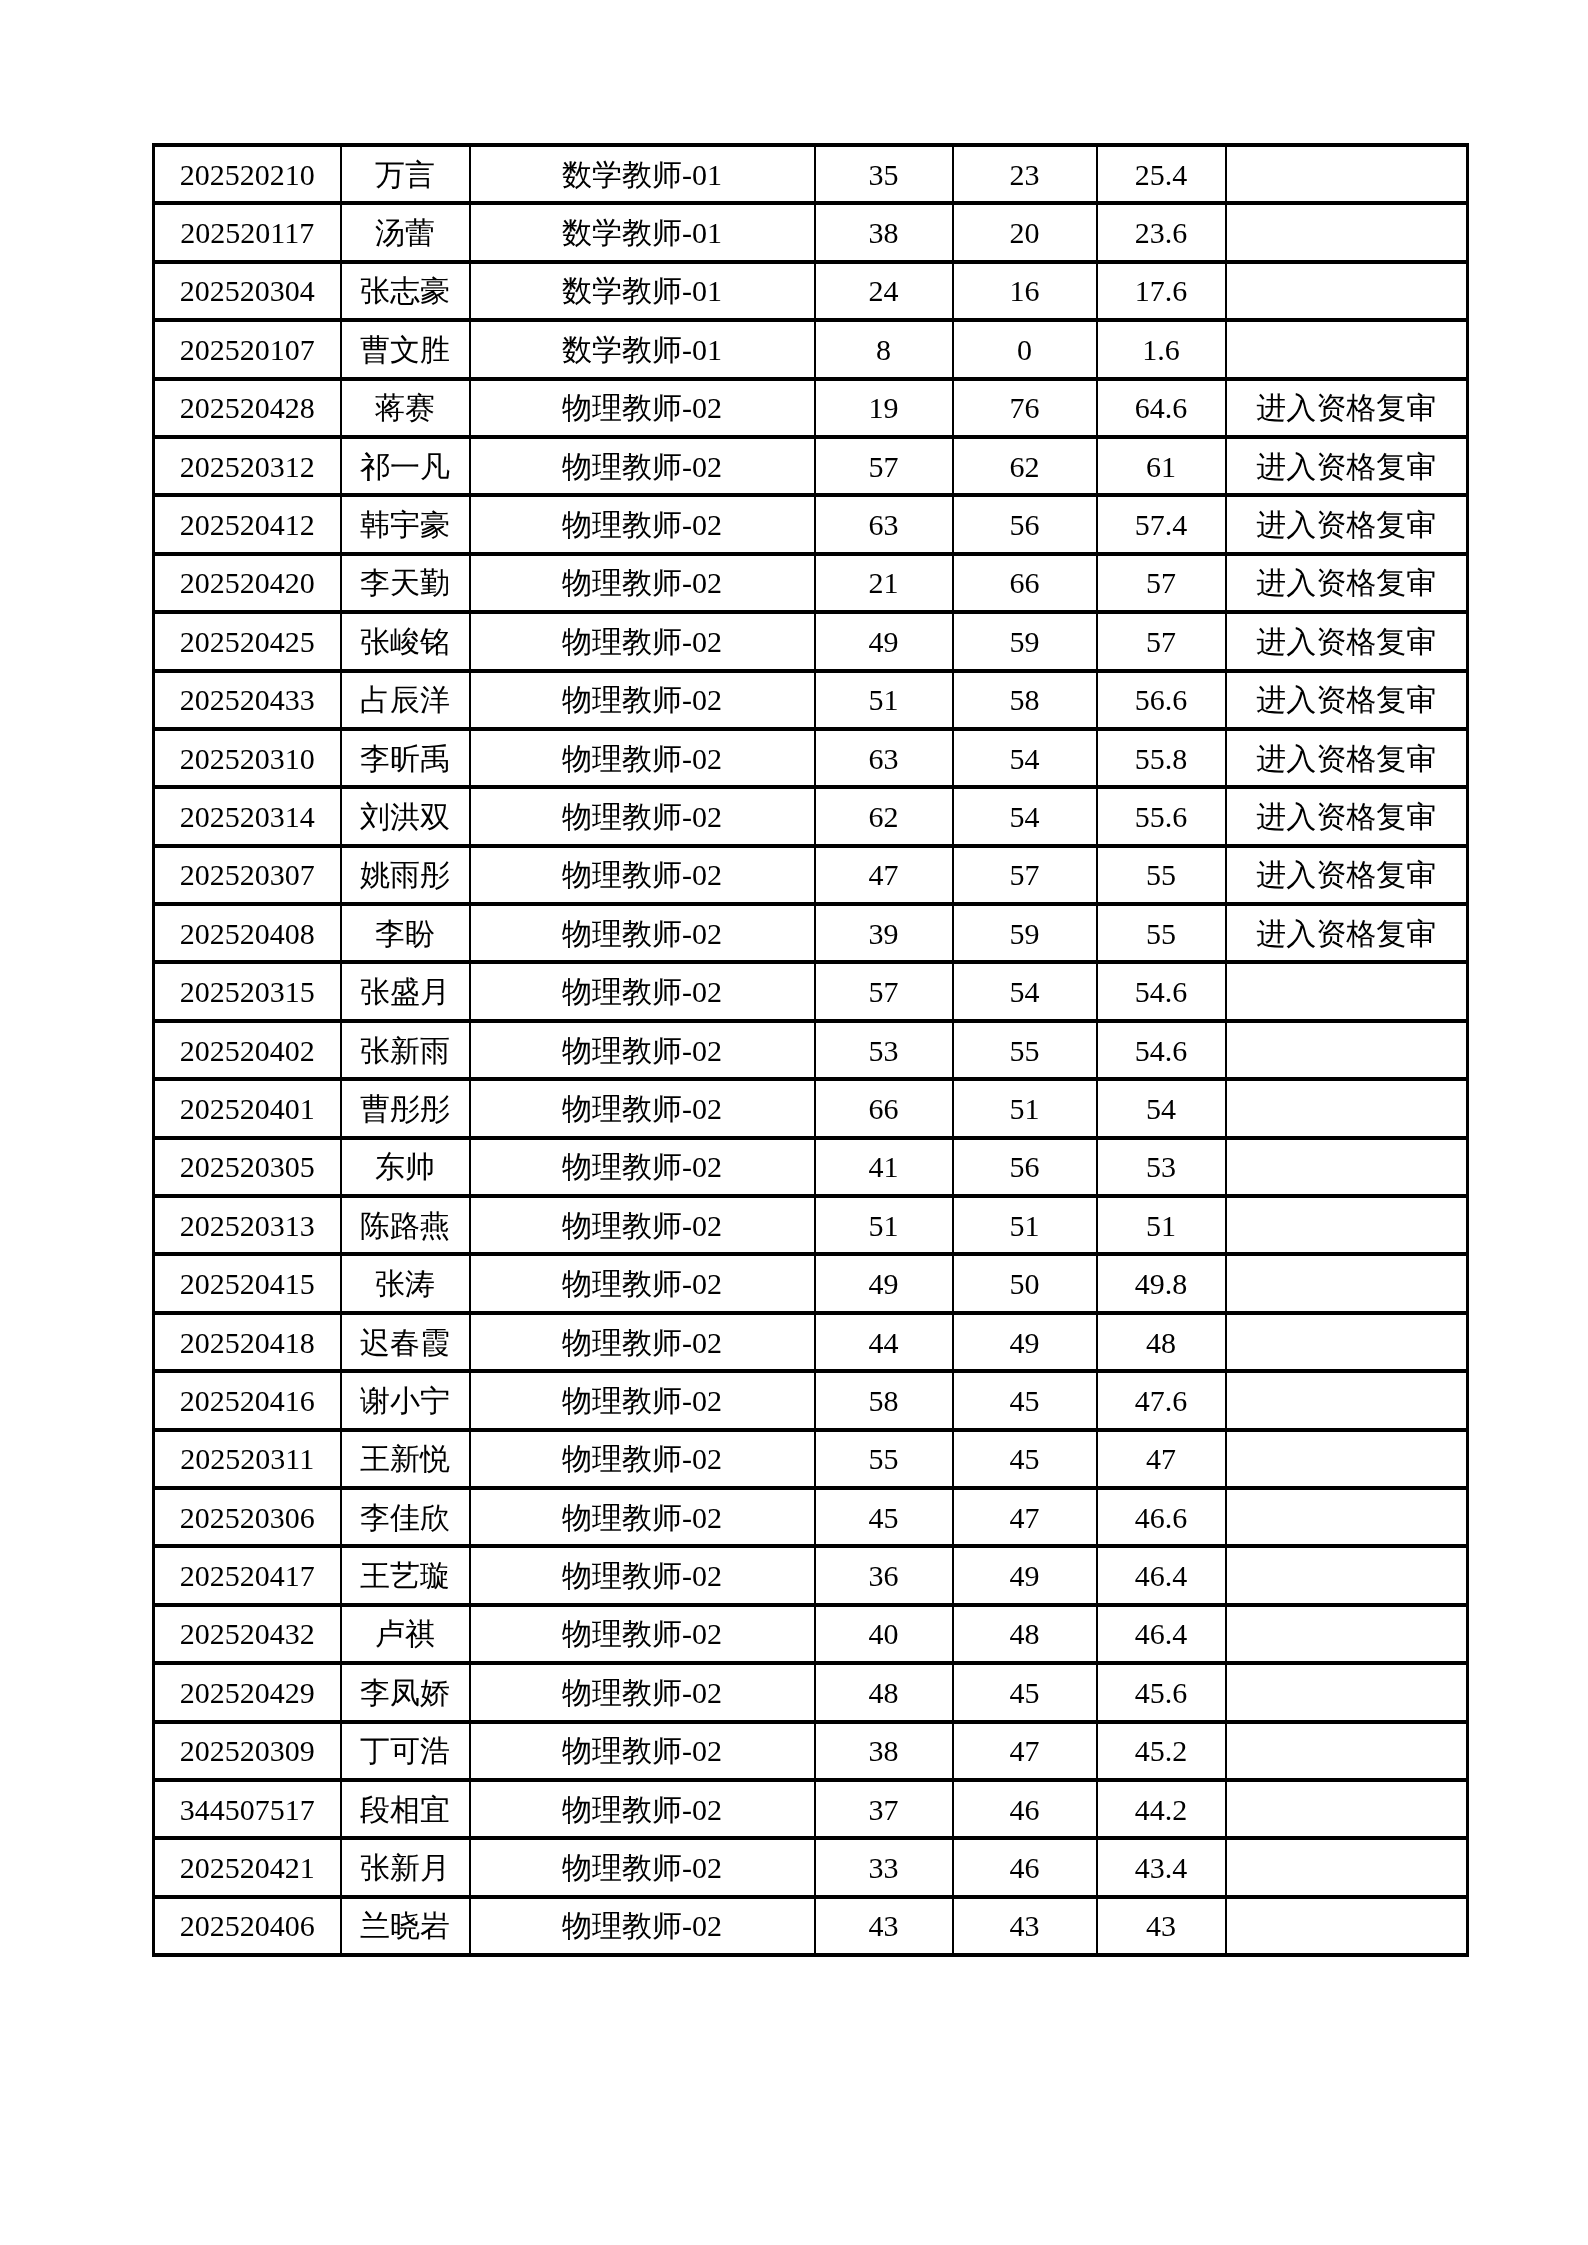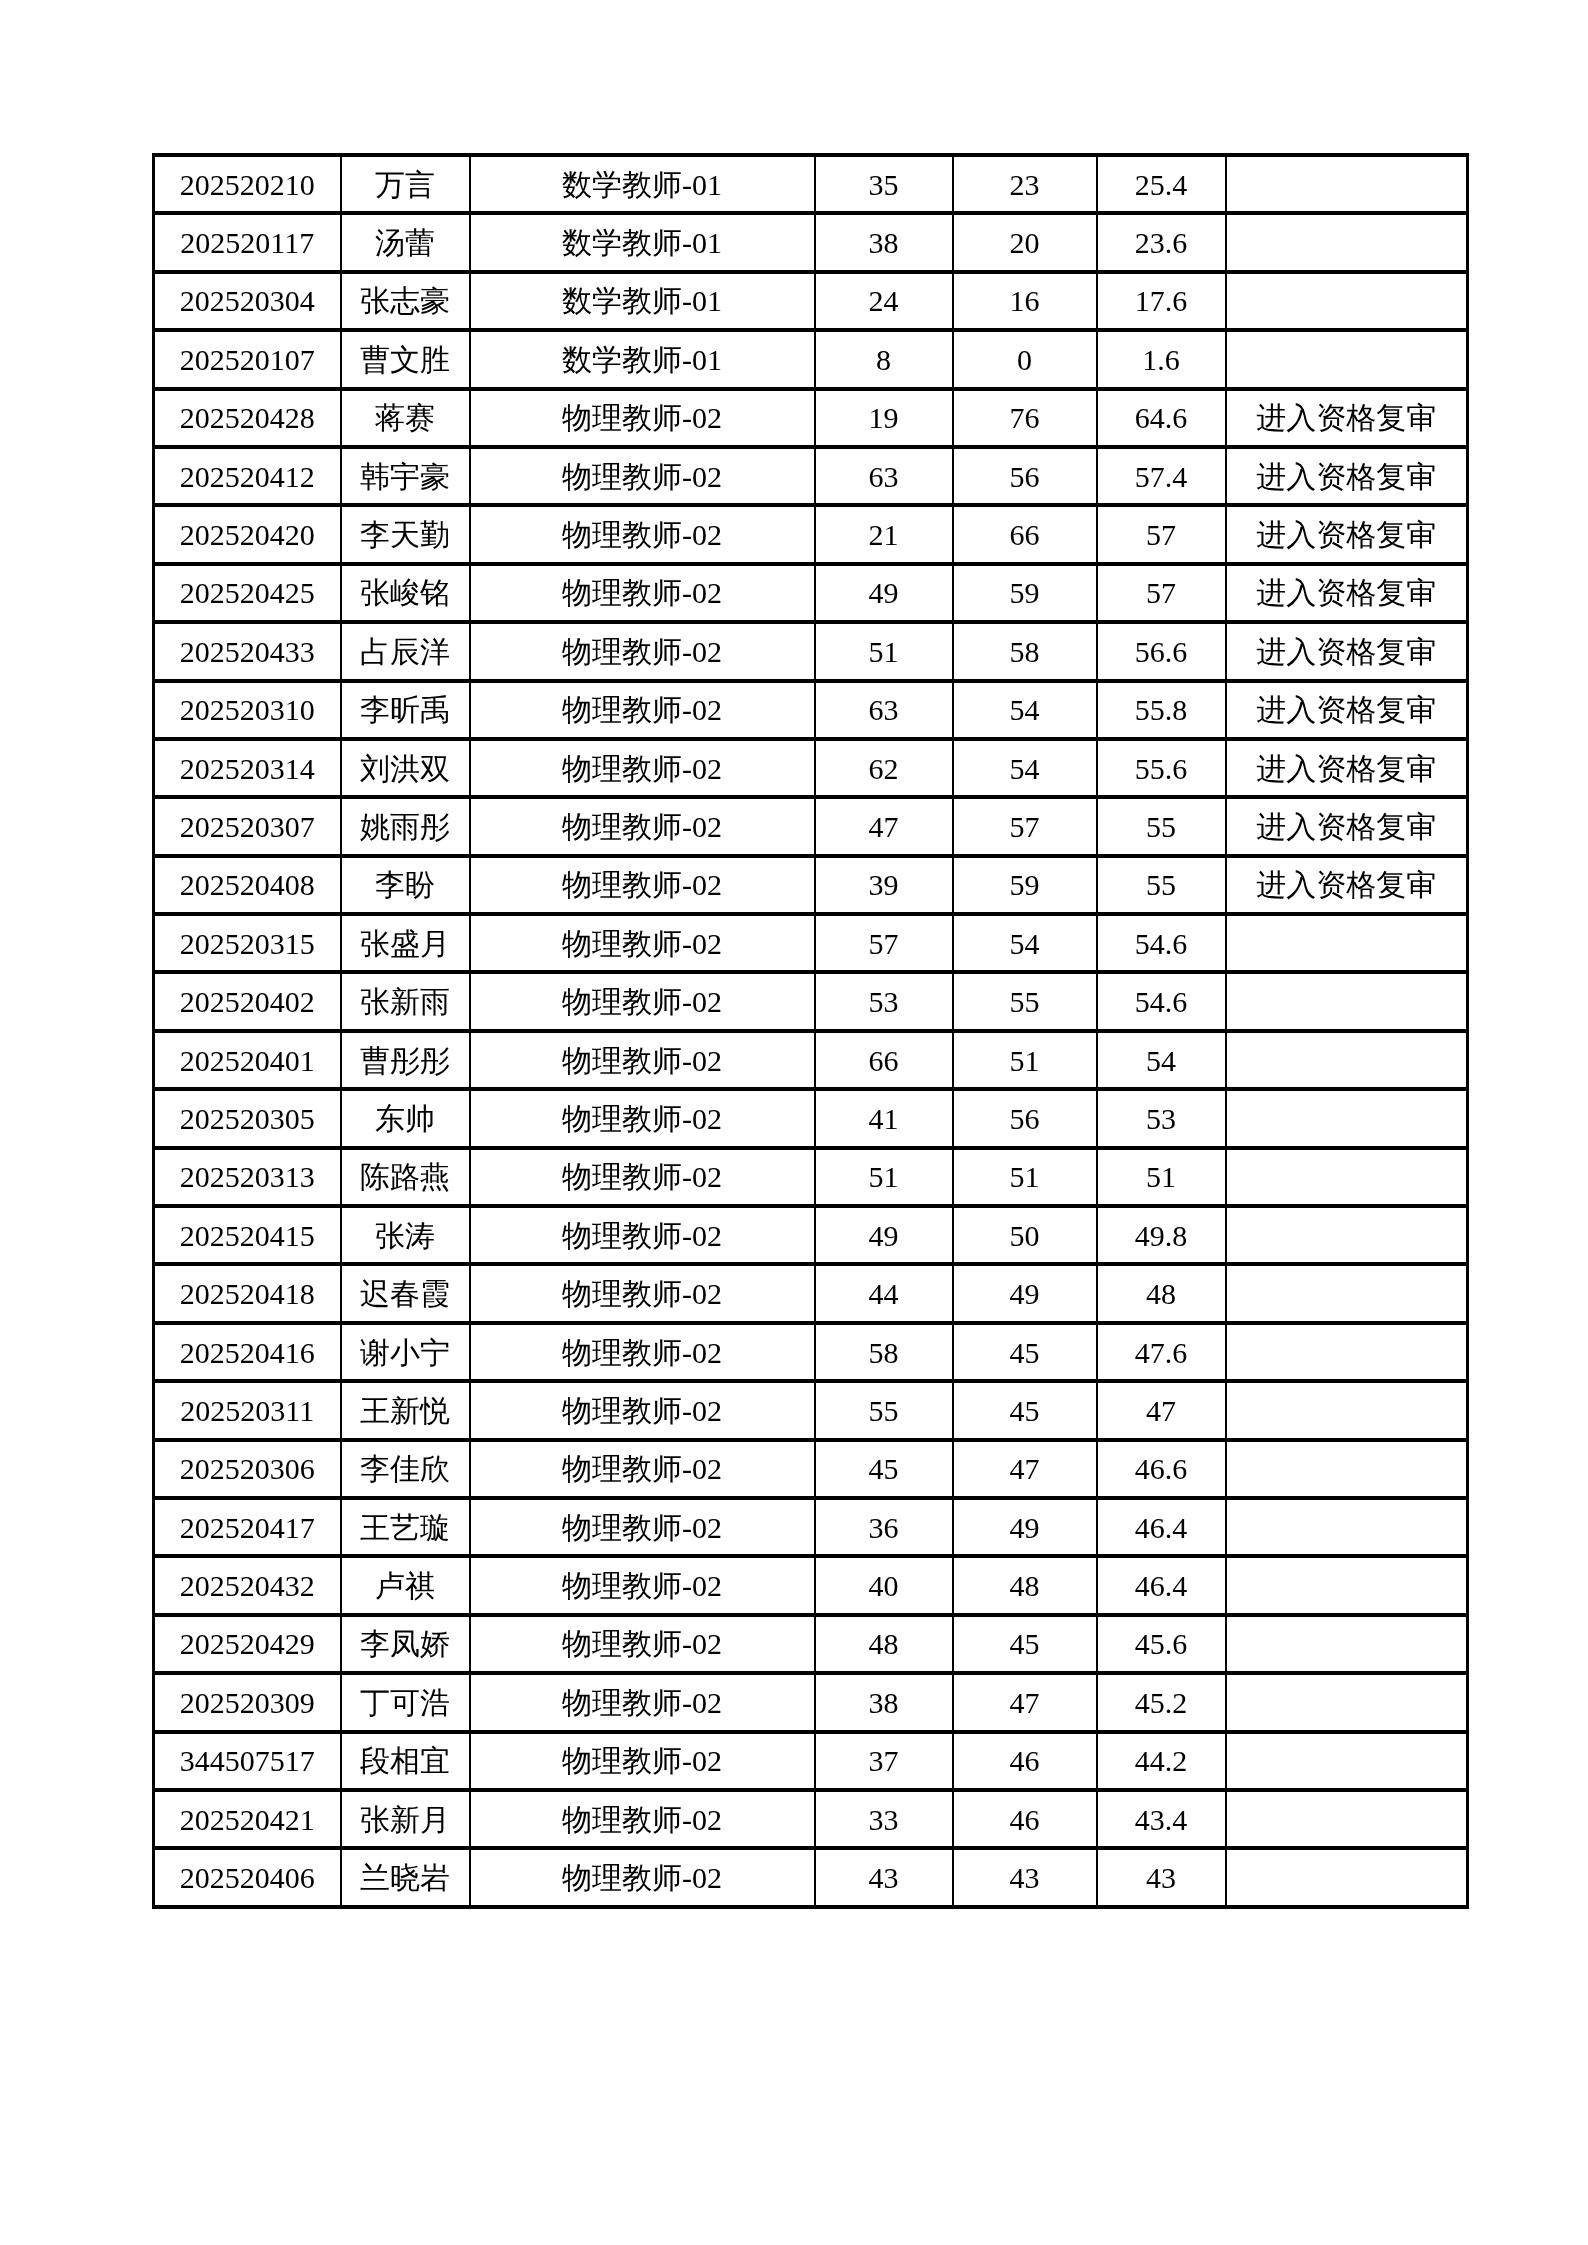--- a/index.html
+++ b/index.html
@@ -12,21 +12,21 @@
     width: 1588px;
     height: 2245px;
     background: #ffffff;
     font-family: "Liberation Serif", "DejaVu Serif", serif;
     color: #000000;
     overflow: hidden;
   }
   table.results {
     position: absolute;
     left: 152px;
-    top: 153px;
+    top: 143px;
     width: 1314px;
     border-collapse: collapse;
     table-layout: fixed;
     border: 3px solid #000000;
   }
   table.results td {
     border-left: 2px solid #000000;
     border-right: 2px solid #000000;
     border-top: 4px solid #000000;
     border-bottom: 4px solid #000000;
@@ -100,20 +100,29 @@
   <tr>
     <td>202520428</td>
     <td>蒋赛</td>
     <td>物理教师-02</td>
     <td>19</td>
     <td>76</td>
     <td>64.6</td>
     <td>进入资格复审</td>
   </tr>
 
+  <tr>
+    <td>202520312</td>
+    <td>祁一凡</td>
+    <td>物理教师-02</td>
+    <td>57</td>
+    <td>62</td>
+    <td>61</td>
+    <td>进入资格复审</td>
+  </tr>
 
   <tr>
     <td>202520412</td>
     <td>韩宇豪</td>
     <td>物理教师-02</td>
     <td>63</td>
     <td>56</td>
     <td>57.4</td>
     <td>进入资格复审</td>
   </tr>

